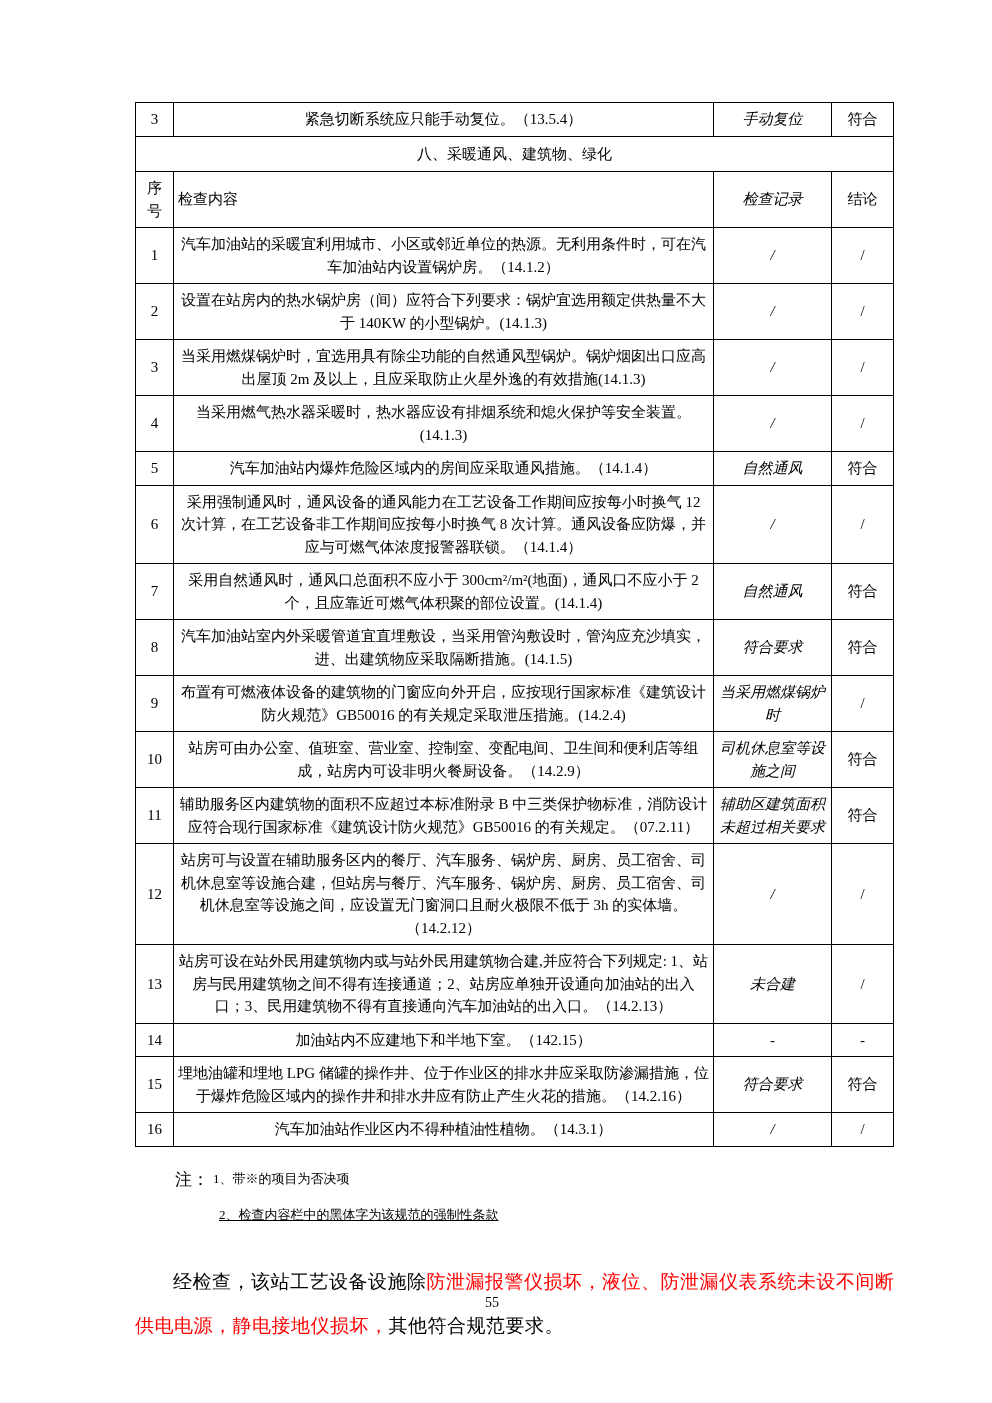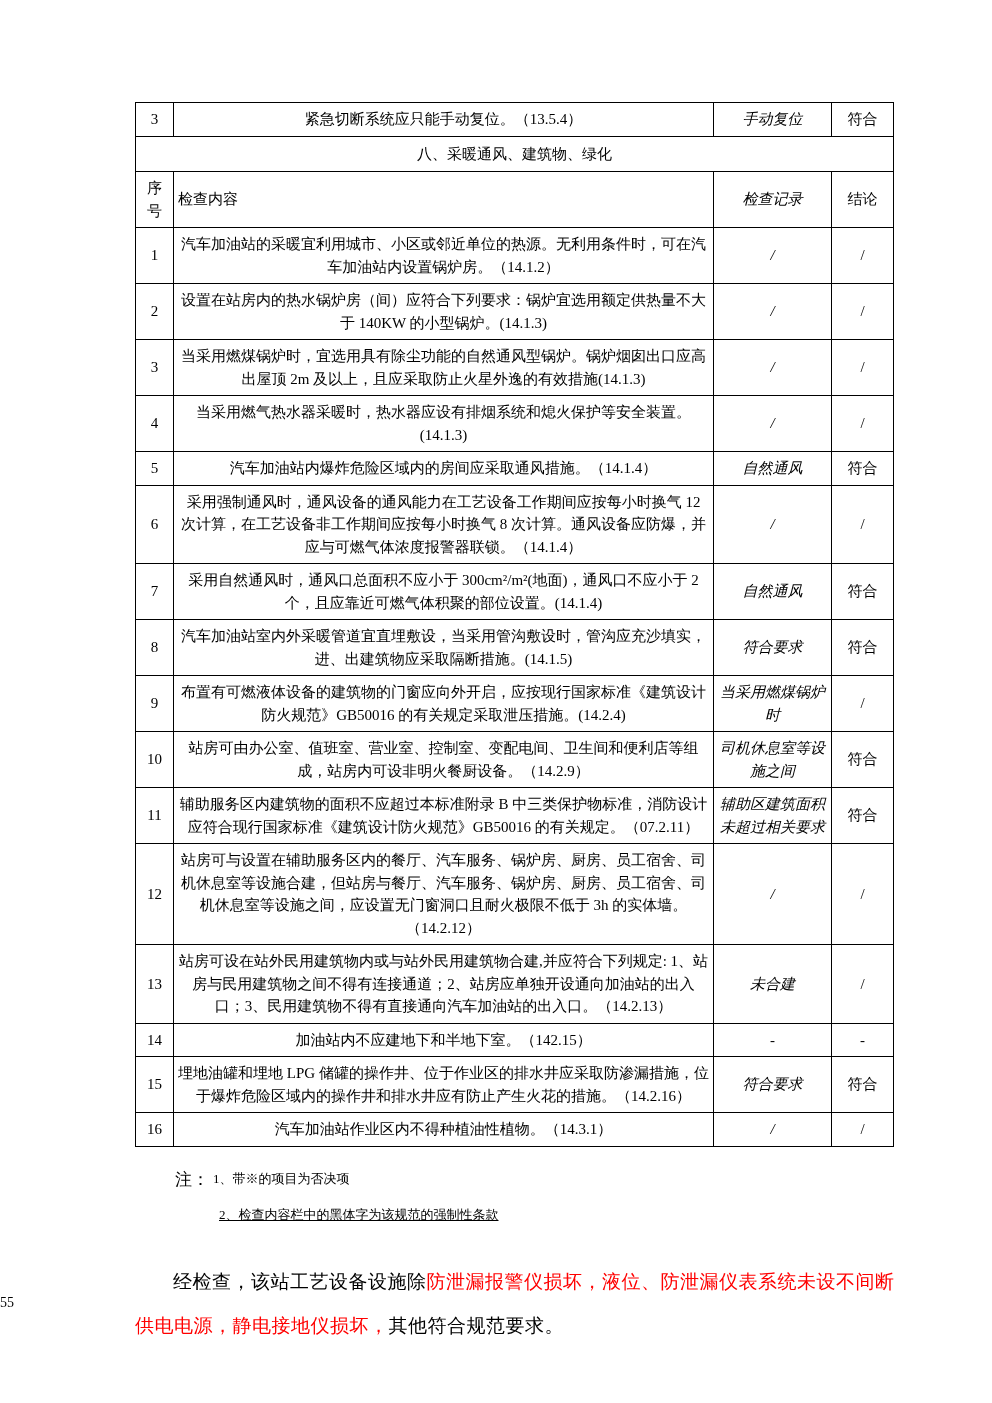--- a/index.html
+++ b/index.html
@@ -75,21 +75,21 @@
     text-indent: 2em;
     letter-spacing: 0.5px;
     width: 770px;
   }
   .red {  }
   
   .page-number {
     position: absolute;
     left: 0; right: 8px;
     bottom: 92px;
-    text-align: left;
+    text-align: center;
     font-size: 14px;
   }
 </style>
 </head>
 <body>
 
 <div class="page">
   <div class="content">
 
 

